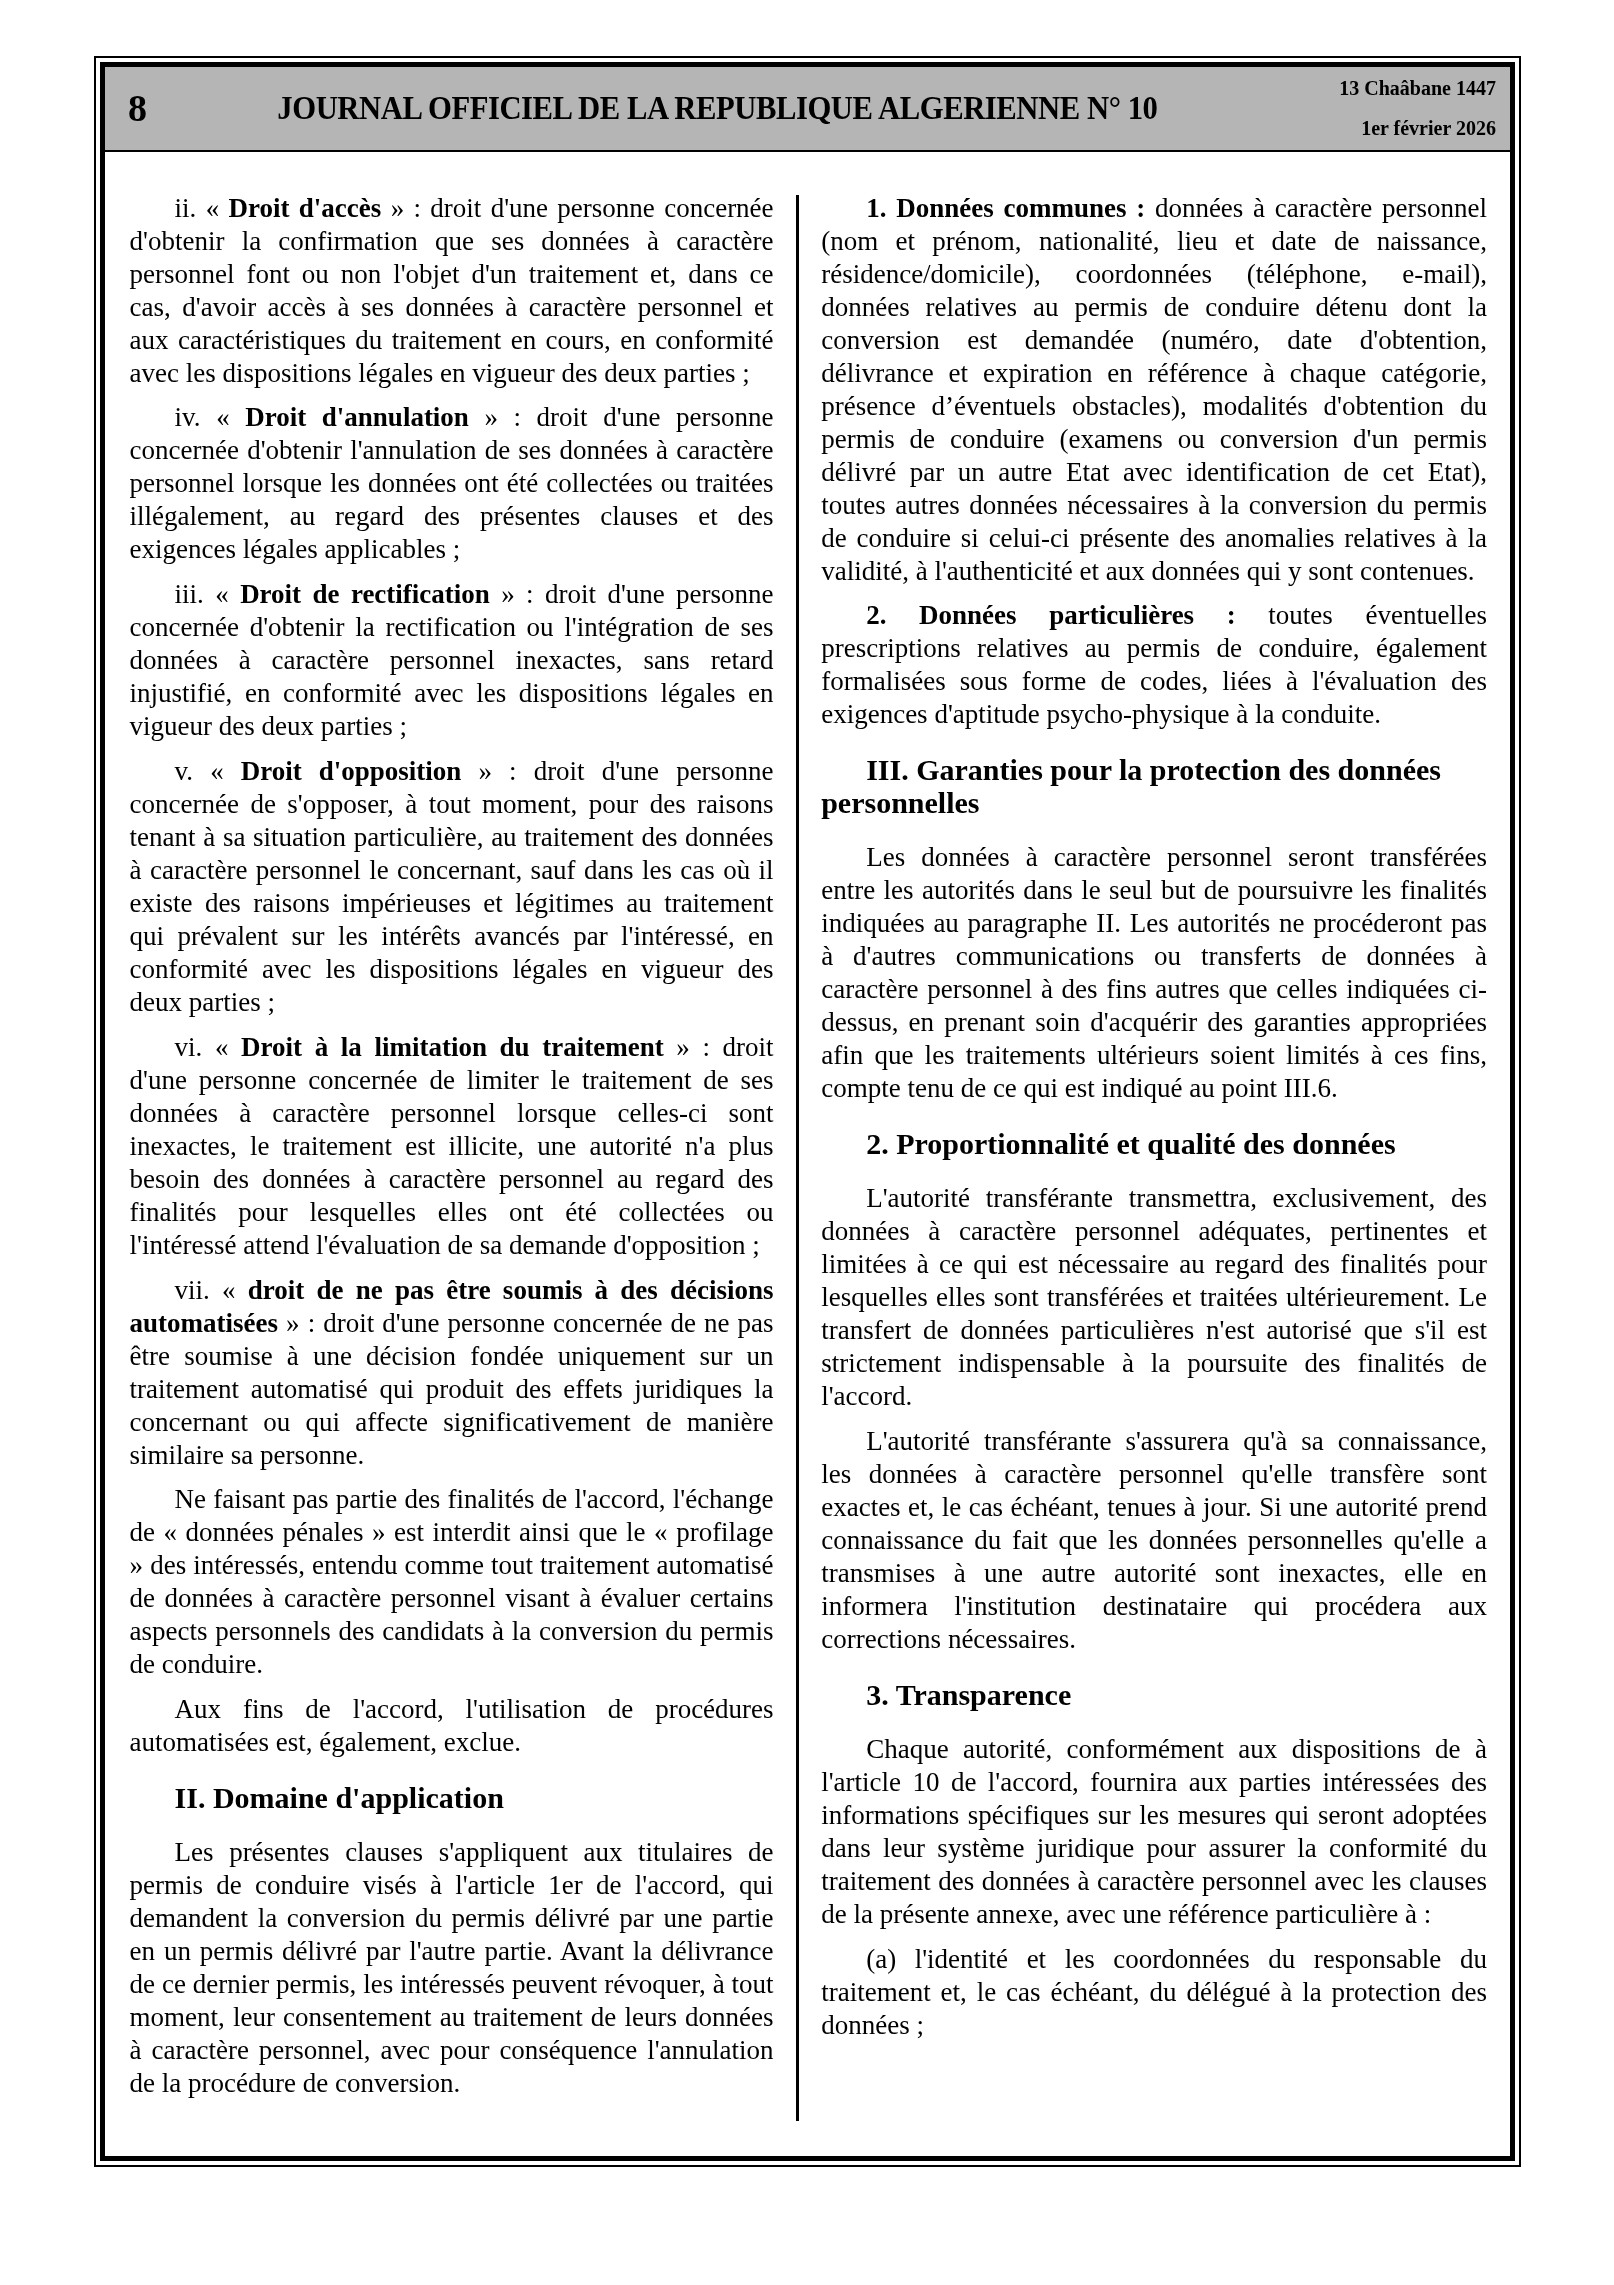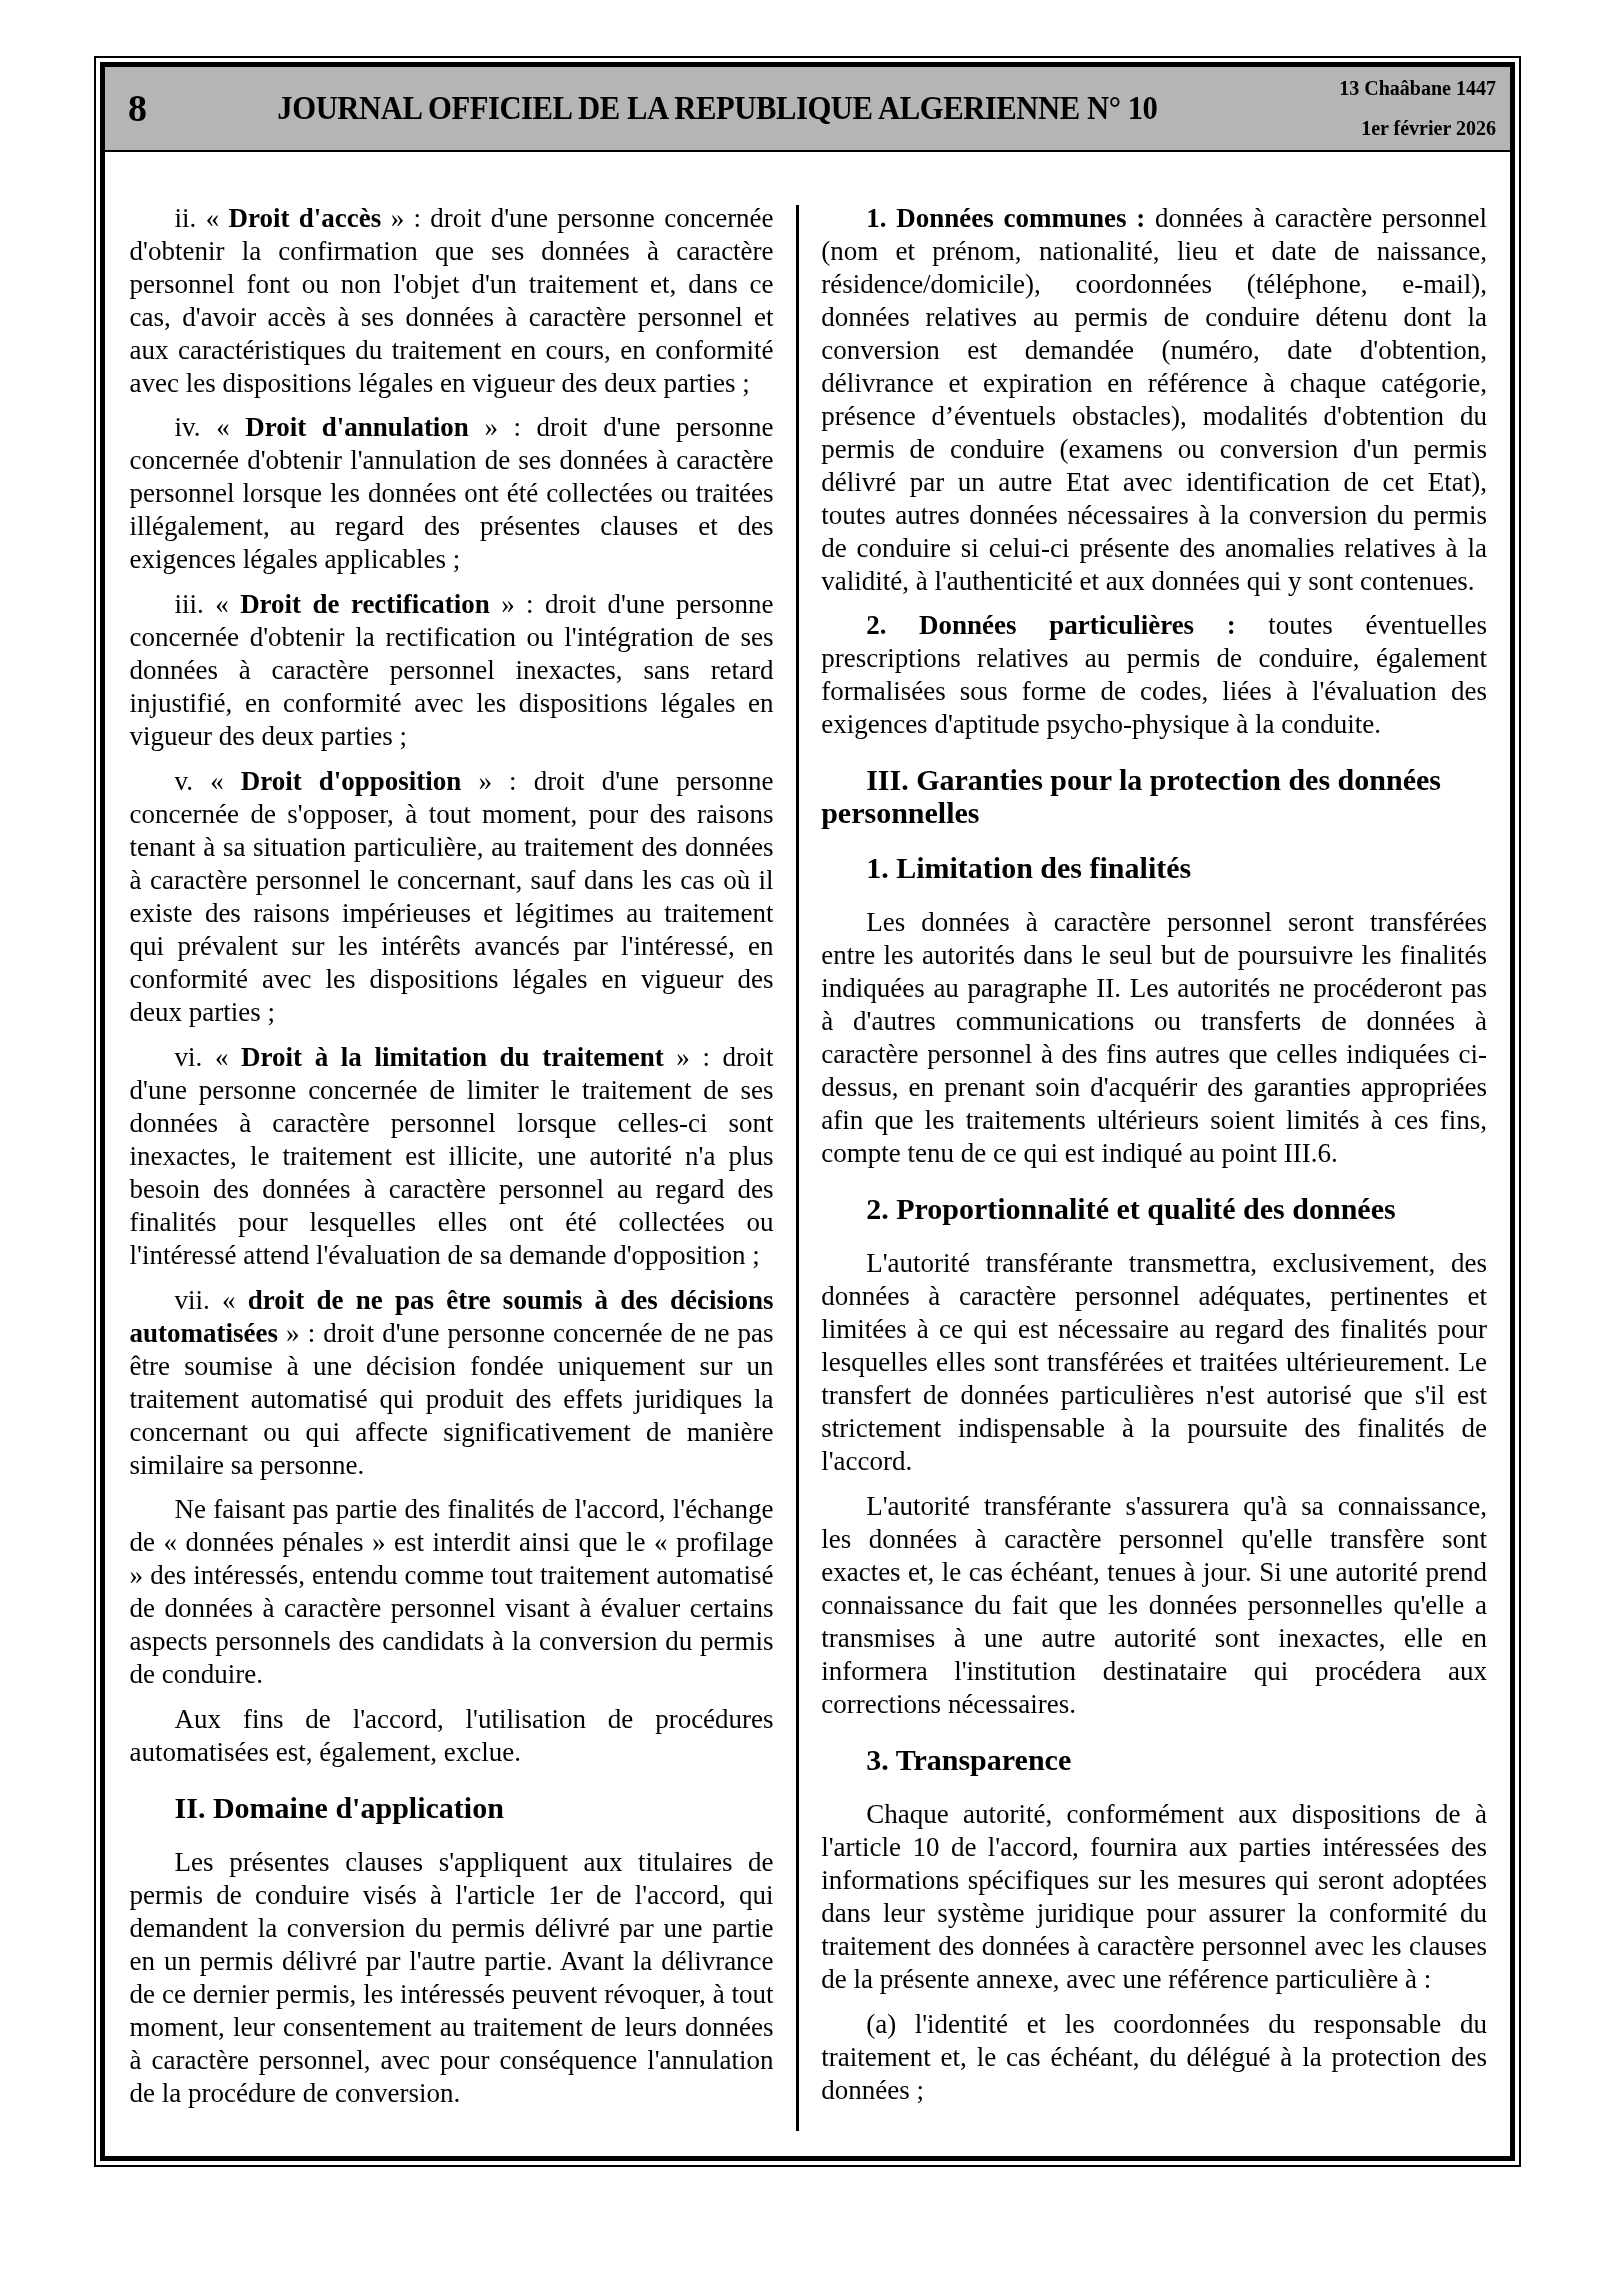--- a/index.html
+++ b/index.html
@@ -49,21 +49,20 @@
     font-size: 20px;
     line-height: 40px;
     white-space: nowrap;
   }
   .columns-wrapper {
     position: relative;
     height: 2003px;
     padding: 40px 23.5px 0 25px;
     display: flex;
     overflow: hidden;
-    margin-top: 10px;
   }
   .column { font-size: 27px; line-height: 33px; }
   .column-left  { width: 644px; }
   .column-right { flex: 1; }
   .column-divider {
     width: 3.6px;
     background: #000;
     margin: 3.6px 22px 34px 22px;
     flex: none;
   }
@@ -107,21 +106,20 @@
           <p class="paragraph"><span>Ne faisant pas partie des finalités de l'accord, l'échange de « données pénales » est interdit ainsi que le « profilage » des intéressés, entendu comme tout traitement automatisé de données à caractère personnel visant à évaluer certains aspects personnels des candidats à la conversion du permis de conduire.</span></p>
           <p class="paragraph"><span>Aux fins de l'accord, l'utilisation de procédures automatisées est, également, exclue.</span></p>
           <h3 class="heading"><b>II. Domaine d'application</b></h3>
           <p class="paragraph"><span>Les présentes clauses s'appliquent aux titulaires de permis de conduire visés à l'article 1er de l'accord, qui demandent la conversion du permis délivré par une partie en un permis délivré par l'autre partie. Avant la délivrance de ce dernier permis, les intéressés peuvent révoquer, à tout moment, leur consentement au traitement de leurs données à caractère personnel, avec pour conséquence l'annulation de la procédure de conversion.</span></p>
         </div>
       <div class="column-divider"></div>
       <div class="column column-right">
           <p class="paragraph"><b>1. Données communes :</b><span> données à caractère personnel (nom et prénom, nationalité, lieu et date de naissance, résidence/domicile), coordonnées (téléphone, e-mail), données relatives au permis de conduire détenu dont la conversion est demandée (numéro, date d'obtention, délivrance et expiration en référence à chaque catégorie, présence d’éventuels obstacles), modalités d'obtention du permis de conduire (examens ou conversion d'un permis délivré par un autre Etat avec identification de cet Etat), toutes autres données nécessaires à la conversion du permis de conduire si celui-ci présente des anomalies relatives à la validité, à l'authenticité et aux données qui y sont contenues.</span></p>
           <p class="paragraph"><b>2. Données particulières :</b><span> toutes éventuelles prescriptions relatives au permis de conduire, également formalisées sous forme de codes, liées à l'évaluation des exigences d'aptitude psycho-physique à la conduite.</span></p>
           <h3 class="heading"><b>III. Garanties pour la protection des données personnelles</b></h3>
-          <h3 class="heading"><b>1. Limitation des finalités</b></h3>
           <p class="paragraph"><span>Les données à caractère personnel seront transférées entre les autorités dans le seul but de poursuivre les finalités indiquées au paragraphe II. Les autorités ne procéderont pas à d'autres communications ou transferts de données à caractère personnel à des fins autres que celles indiquées ci-dessus, en prenant soin d'acquérir des garanties appropriées afin que les traitements ultérieurs soient limités à ces fins, compte tenu de ce qui est indiqué au point III.6.</span></p>
           <h3 class="heading"><b>2. Proportionnalité et qualité des données</b></h3>
           <p class="paragraph"><span>L'autorité transférante transmettra, exclusivement, des données à caractère personnel adéquates, pertinentes et limitées à ce qui est nécessaire au regard des finalités pour lesquelles elles sont transférées et traitées ultérieurement. Le transfert de données particulières n'est autorisé que s'il est strictement indispensable à la poursuite des finalités de l'accord.</span></p>
           <p class="paragraph"><span>L'autorité transférante s'assurera qu'à sa connaissance, les données à caractère personnel qu'elle transfère sont exactes et, le cas échéant, tenues à jour. Si une autorité prend connaissance du fait que les données personnelles qu'elle a transmises à une autre autorité sont inexactes, elle en informera l'institution destinataire qui procédera aux corrections nécessaires.</span></p>
           <h3 class="heading"><b>3. Transparence</b></h3>
           <p class="paragraph"><span>Chaque autorité, conformément aux dispositions de à l'article 10 de l'accord, fournira aux parties intéressées des informations spécifiques sur les mesures qui seront adoptées dans leur système juridique pour assurer la conformité du traitement des données à caractère personnel avec les clauses de la présente annexe, avec une référence particulière à :</span></p>
           <p class="paragraph"><span>(a) l'identité et les coordonnées du responsable du traitement et, le cas échéant, du délégué à la protection des données ;</span></p>
         </div>
     </div>
 

